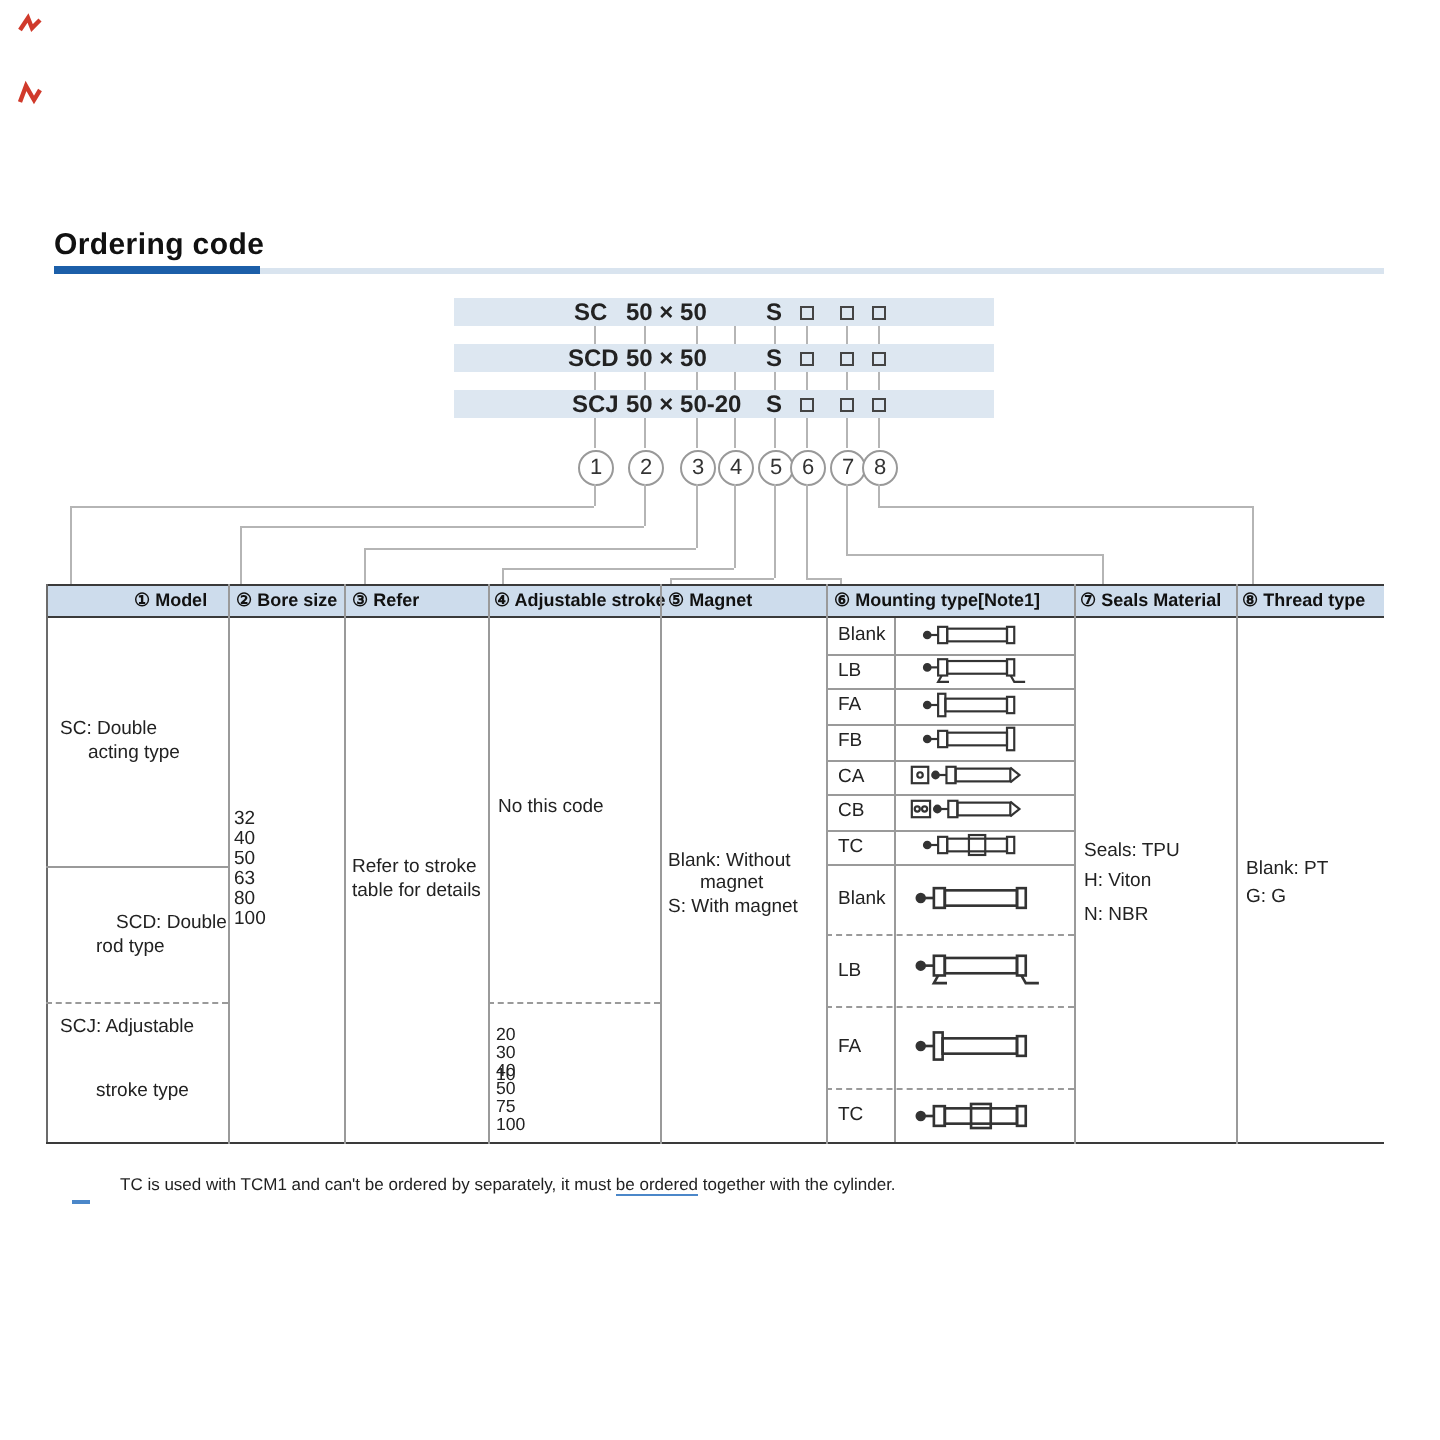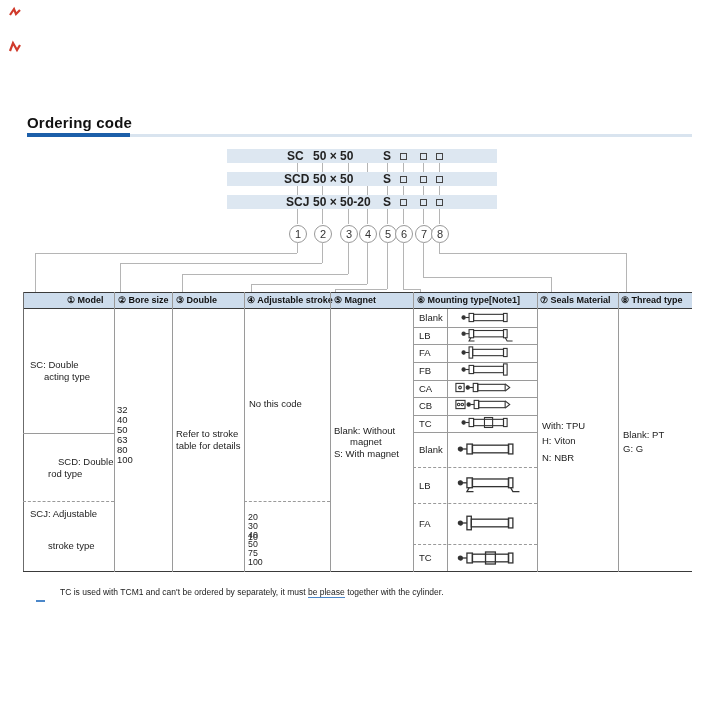--- a/index.html
+++ b/index.html
@@ -124,21 +124,21 @@
   <div class="vline" style="left:423px;top:242px;height:35px;"></div>
     <div class="hline" style="left:423px;top:277px;width:128px;"></div>
     <div class="vline" style="left:551px;top:277px;height:15px;"></div>
   <div class="vline" style="left:439px;top:242px;height:11px;"></div>
     <div class="hline" style="left:439px;top:253px;width:187px;"></div>
     <div class="vline" style="left:626px;top:253px;height:39px;"></div>
 
   <div class="abs" style="left:23px;top:292px;width:674px;height:17px;background:#cddcec;border-top:1px solid #3a3a3a;border-bottom:1px solid #3a3a3a;box-sizing:border-box;"></div>
   <div class="hdr" style="left:27px;top:292px;margin-left:40px;">① Model</div>
   <div class="hdr" style="left:118px;top:292px;">② Bore size</div>
-  <div class="hdr" style="left:176px;top:292px;">③ Double</div>
+  <div class="hdr" style="left:176px;top:292px;">③ Refer</div>
   <div class="hdr" style="left:247px;top:292px;">④ Adjustable stroke</div>
   <div class="hdr" style="left:334px;top:292px;">⑤ Magnet</div>
   <div class="hdr" style="left:417px;top:292px;">⑥ Mounting type[Note1]</div>
   <div class="hdr" style="left:540px;top:292px;">⑦ Seals Material</div>
   <div class="hdr" style="left:621px;top:292px;">⑧ Thread type</div>
 
   <div class="abs" style="left:23px;top:292px;width:1px;height:280px;background:#6b6b6b;"></div>
   <div class="abs" style="left:696px;top:292px;width:1px;height:280px;background:#6b6b6b;"></div>
   <div class="abs" style="left:23px;top:571px;width:674px;height:1px;background:#3a3a3a;"></div>
 
@@ -336,25 +336,25 @@
           <circle cx="4" cy="7" r="1.8" fill="#333"></circle>
           <line x1="6" y1="7" x2="10" y2="7"></line>
           <rect x="10" y="2.5" width="5" height="9"></rect>
           <rect x="15" y="3.5" width="33" height="7"></rect>
           <rect x="27" y="1.5" width="9" height="11"></rect>
           <rect x="48" y="2.5" width="4" height="9"></rect>
         </g>
       </svg>
   </div>
 
-  <div class="cell" style="left:542px;top:420px;">With: TPU</div>
+  <div class="cell" style="left:542px;top:420px;">Seals: TPU</div>
   <div class="cell" style="left:542px;top:435px;">H: Viton</div>
   <div class="cell" style="left:542px;top:452px;">N: NBR</div>
 
   <div class="cell" style="left:623px;top:429px;">Blank: PT</div>
   <div class="cell" style="left:623px;top:443px;">G: G</div>
 
   <div class="note" style="left:60px;top:587px;">
-    <span>TC is used with TCM1 and can't be ordered by separately, it must </span><span style="border-bottom:1.5px solid #4b87c9;">be please</span><span> together with the cylinder.</span>
+    <span>TC is used with TCM1 and can't be ordered by separately, it must </span><span style="border-bottom:1.5px solid #4b87c9;">be ordered</span><span> together with the cylinder.</span>
   </div>
   <div class="abs" style="left:36px;top:600px;width:9px;height:2px;background:#4b87c9;"></div>
 
 </div>
 
 </body></html>

